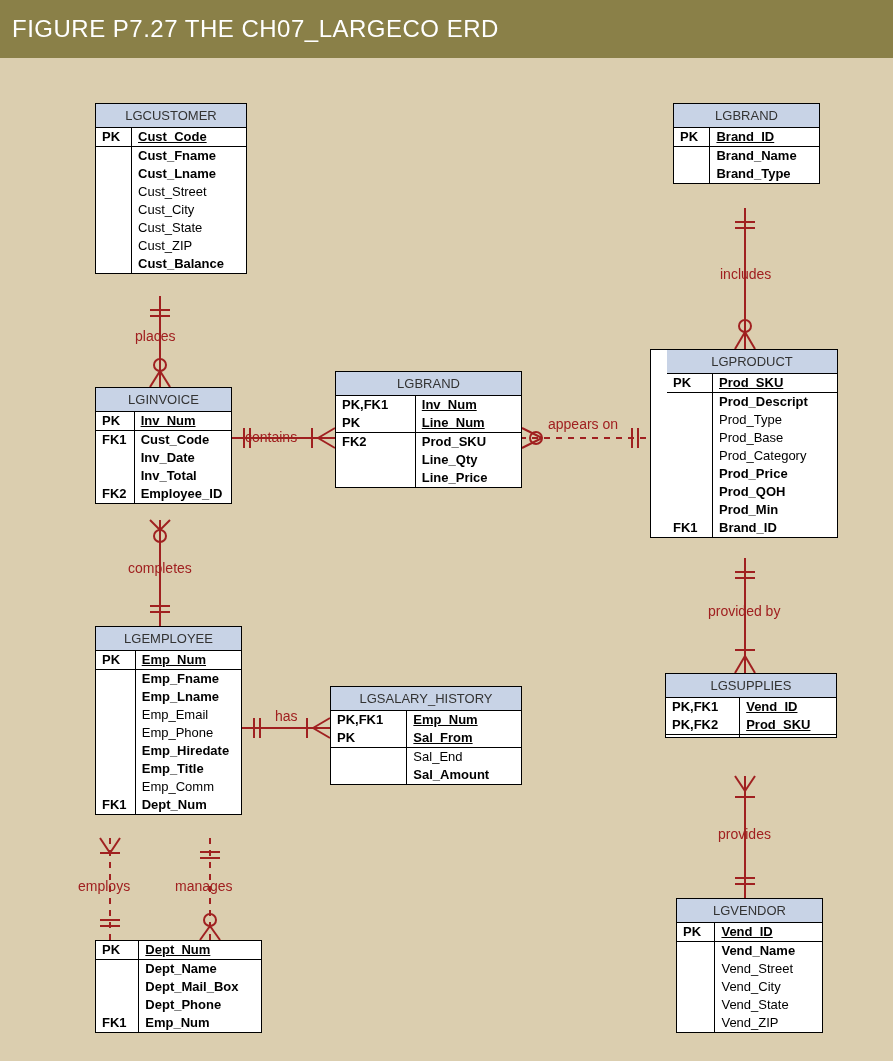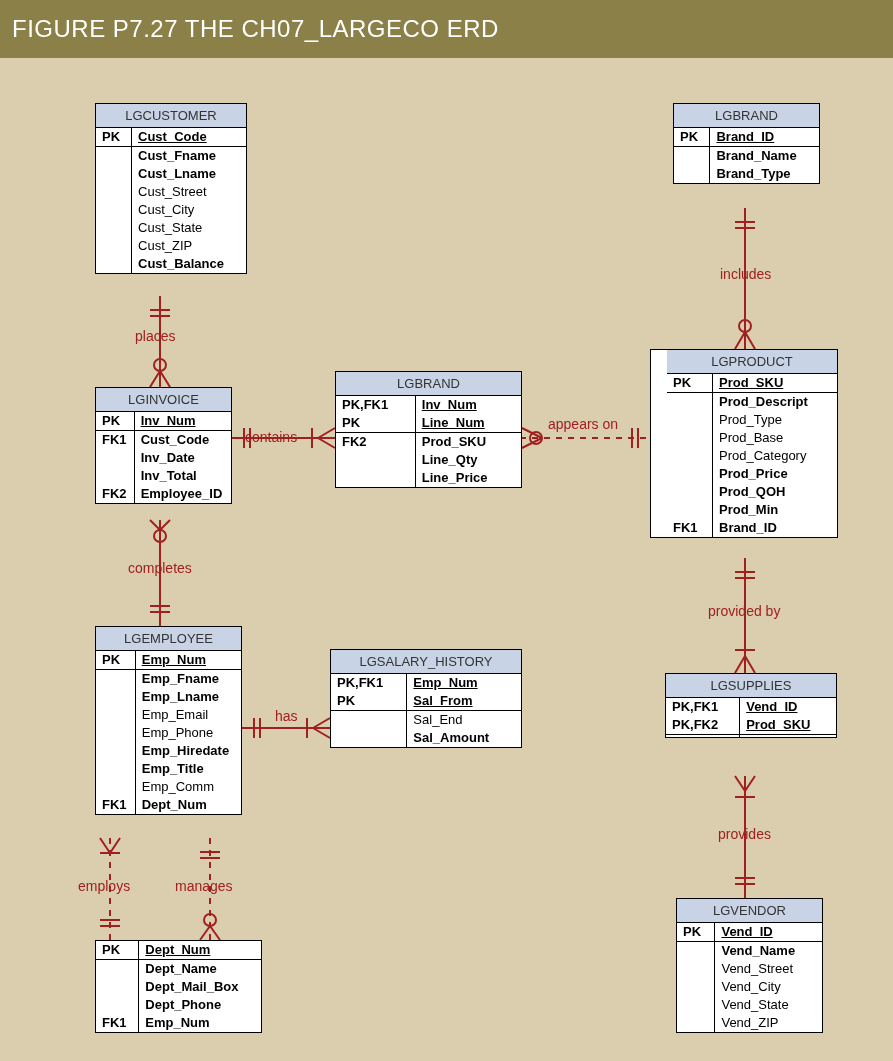--- a/index.html
+++ b/index.html
@@ -376,21 +376,21 @@
             <td>Emp_Comm</td>
           </tr>
           <tr>
             <td class="key" style="border-right:1px solid #000;">FK1</td>
             <td class="bold">Dept_Num</td>
           </tr>
         </tbody>
       </table>
 </div>
 
-<div class="entity" style="left:330px; top:591px; width:190px;">
+<div class="entity" style="left:330px; top:628px; width:190px;">
   <div class="title">LGSALARY_HISTORY</div>
   <table>
         <tbody>
           <tr>
             <td class="key" style="border-right:1px solid #000;">PK,FK1</td>
             <td class="bold"><span class="pk">Emp_Num</span></td>
           </tr>
           <tr>
             <td class="key" style="border-right:1px solid #000;">PK</td>
             <td class="bold"><span class="pk">Sal_From</span></td>

